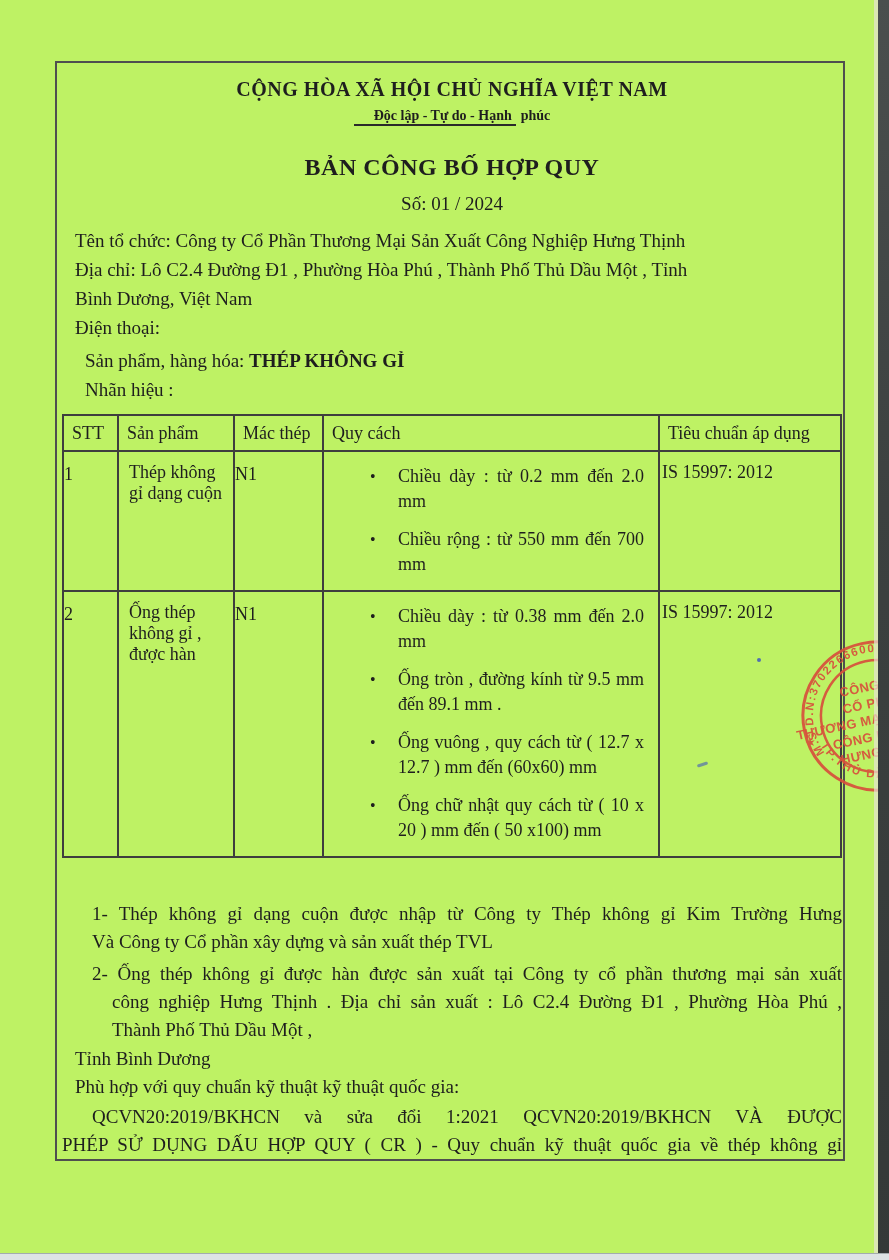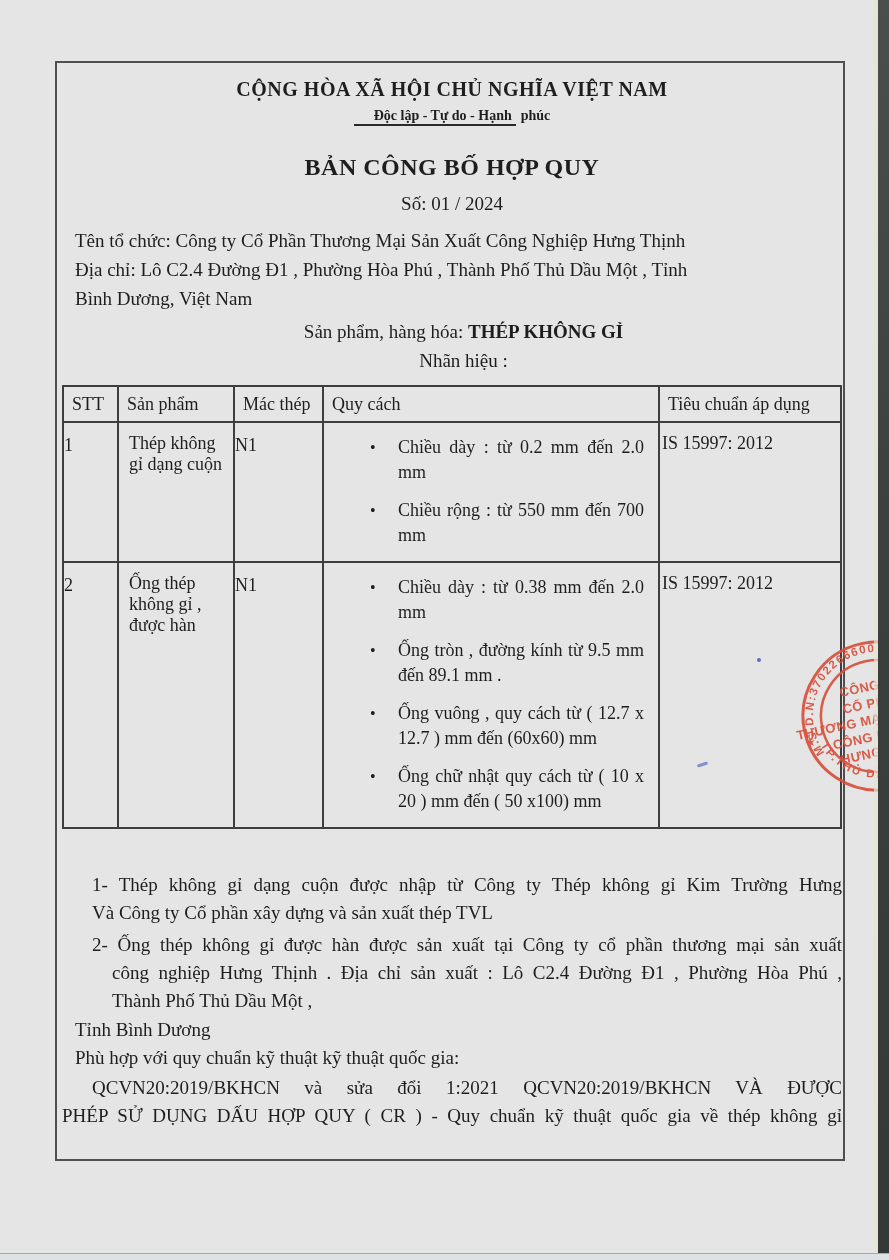--- a/index.html
+++ b/index.html
@@ -1,21 +1,21 @@
 <!DOCTYPE html>
 <html><head>
 <meta charset="utf-8">
 <style>
   * { margin:0; padding:0; box-sizing:border-box; }
   html,body { width:889px; height:1260px; overflow:hidden; }
   body { font-family:"Liberation Serif","DejaVu Serif",serif; background:#ffffff; }
 
   .page {
     position:relative; width:889px; height:1260px;
-    background:#e5e5e5; overflow:hidden; color:#1e1e1e;
+    background:#bef264; overflow:hidden; color:#1e1e1e;
   }
 
   
   .scan-edge-right {
     position:absolute; top:0; right:0; width:11px; height:1260px;
     background:linear-gradient(180deg,#4a4f4e 0%, #3c4140 40%, #343938 100%);
     z-index:9;
   }
   .scan-edge-light {
     position:absolute; top:0; right:11px; width:4px; height:1260px;
@@ -35,21 +35,21 @@
   .center { text-align:center; }
   .republic { margin-top:13px; font-size:20px; line-height:26px; font-weight:bold; letter-spacing:.5px; }
   .motto   { margin-top:2px; font-size:14px; line-height:24px; font-weight:bold; }
   .motto-underlined { border-bottom:2px solid #2a2a2a; padding:0 4px 1px 20px; }
   .motto-tail { margin-left:5px; }
   .doc-title { margin-top:24px; font-size:24px; line-height:30px; font-weight:bold; letter-spacing:.5px; }
   .doc-number { margin-top:9px; font-size:19px; line-height:26px; }
 
   .bodyline { font-size:19px; line-height:29px; margin-left:13px; }
   .org-block { margin-top:9px; }
-  .indented { margin-left:23px;text-align:center; }
+  .indented { margin-left:23px; }
   .product-line { margin-top:4px; }
   .bold { font-weight:bold; }
 
   table.spec {
     margin-top:10px; margin-left:0px; width:778px;
     border-collapse:collapse; table-layout:fixed;
     font-size:18px;
   }
   table.spec td, table.spec th {
     border:2px solid #3e3e3e; vertical-align:top;
@@ -103,20 +103,21 @@
       <span class="motto-underlined">Độc lập - Tự do - Hạnh</span><span class="motto-tail">phúc</span>
     </div>
 
     <div class="doc-title center">BẢN CÔNG BỐ HỢP QUY</div>
     <div class="doc-number center">Số: 01 / 2024</div>
 
     <div class="org-block">
       <div class="bodyline">Tên tổ chức: Công ty Cổ Phần Thương Mại Sản Xuất Công Nghiệp Hưng Thịnh</div>
       <div class="bodyline">Địa chỉ: Lô C2.4 Đường Đ1 , Phường Hòa Phú , Thành Phố Thủ Dầu Một , Tỉnh</div>
       <div class="bodyline">Bình Dương, Việt Nam</div>
+      <div class="bodyline">Điện thoại:</div>
     </div>
 
     <div class="bodyline indented product-line">
       <span>Sản phẩm, hàng hóa:</span>
       <span class="bold">THÉP KHÔNG GỈ</span>
     </div>
     <div class="bodyline indented">Nhãn hiệu :</div>
 
     <table class="spec">
       <colgroup>

